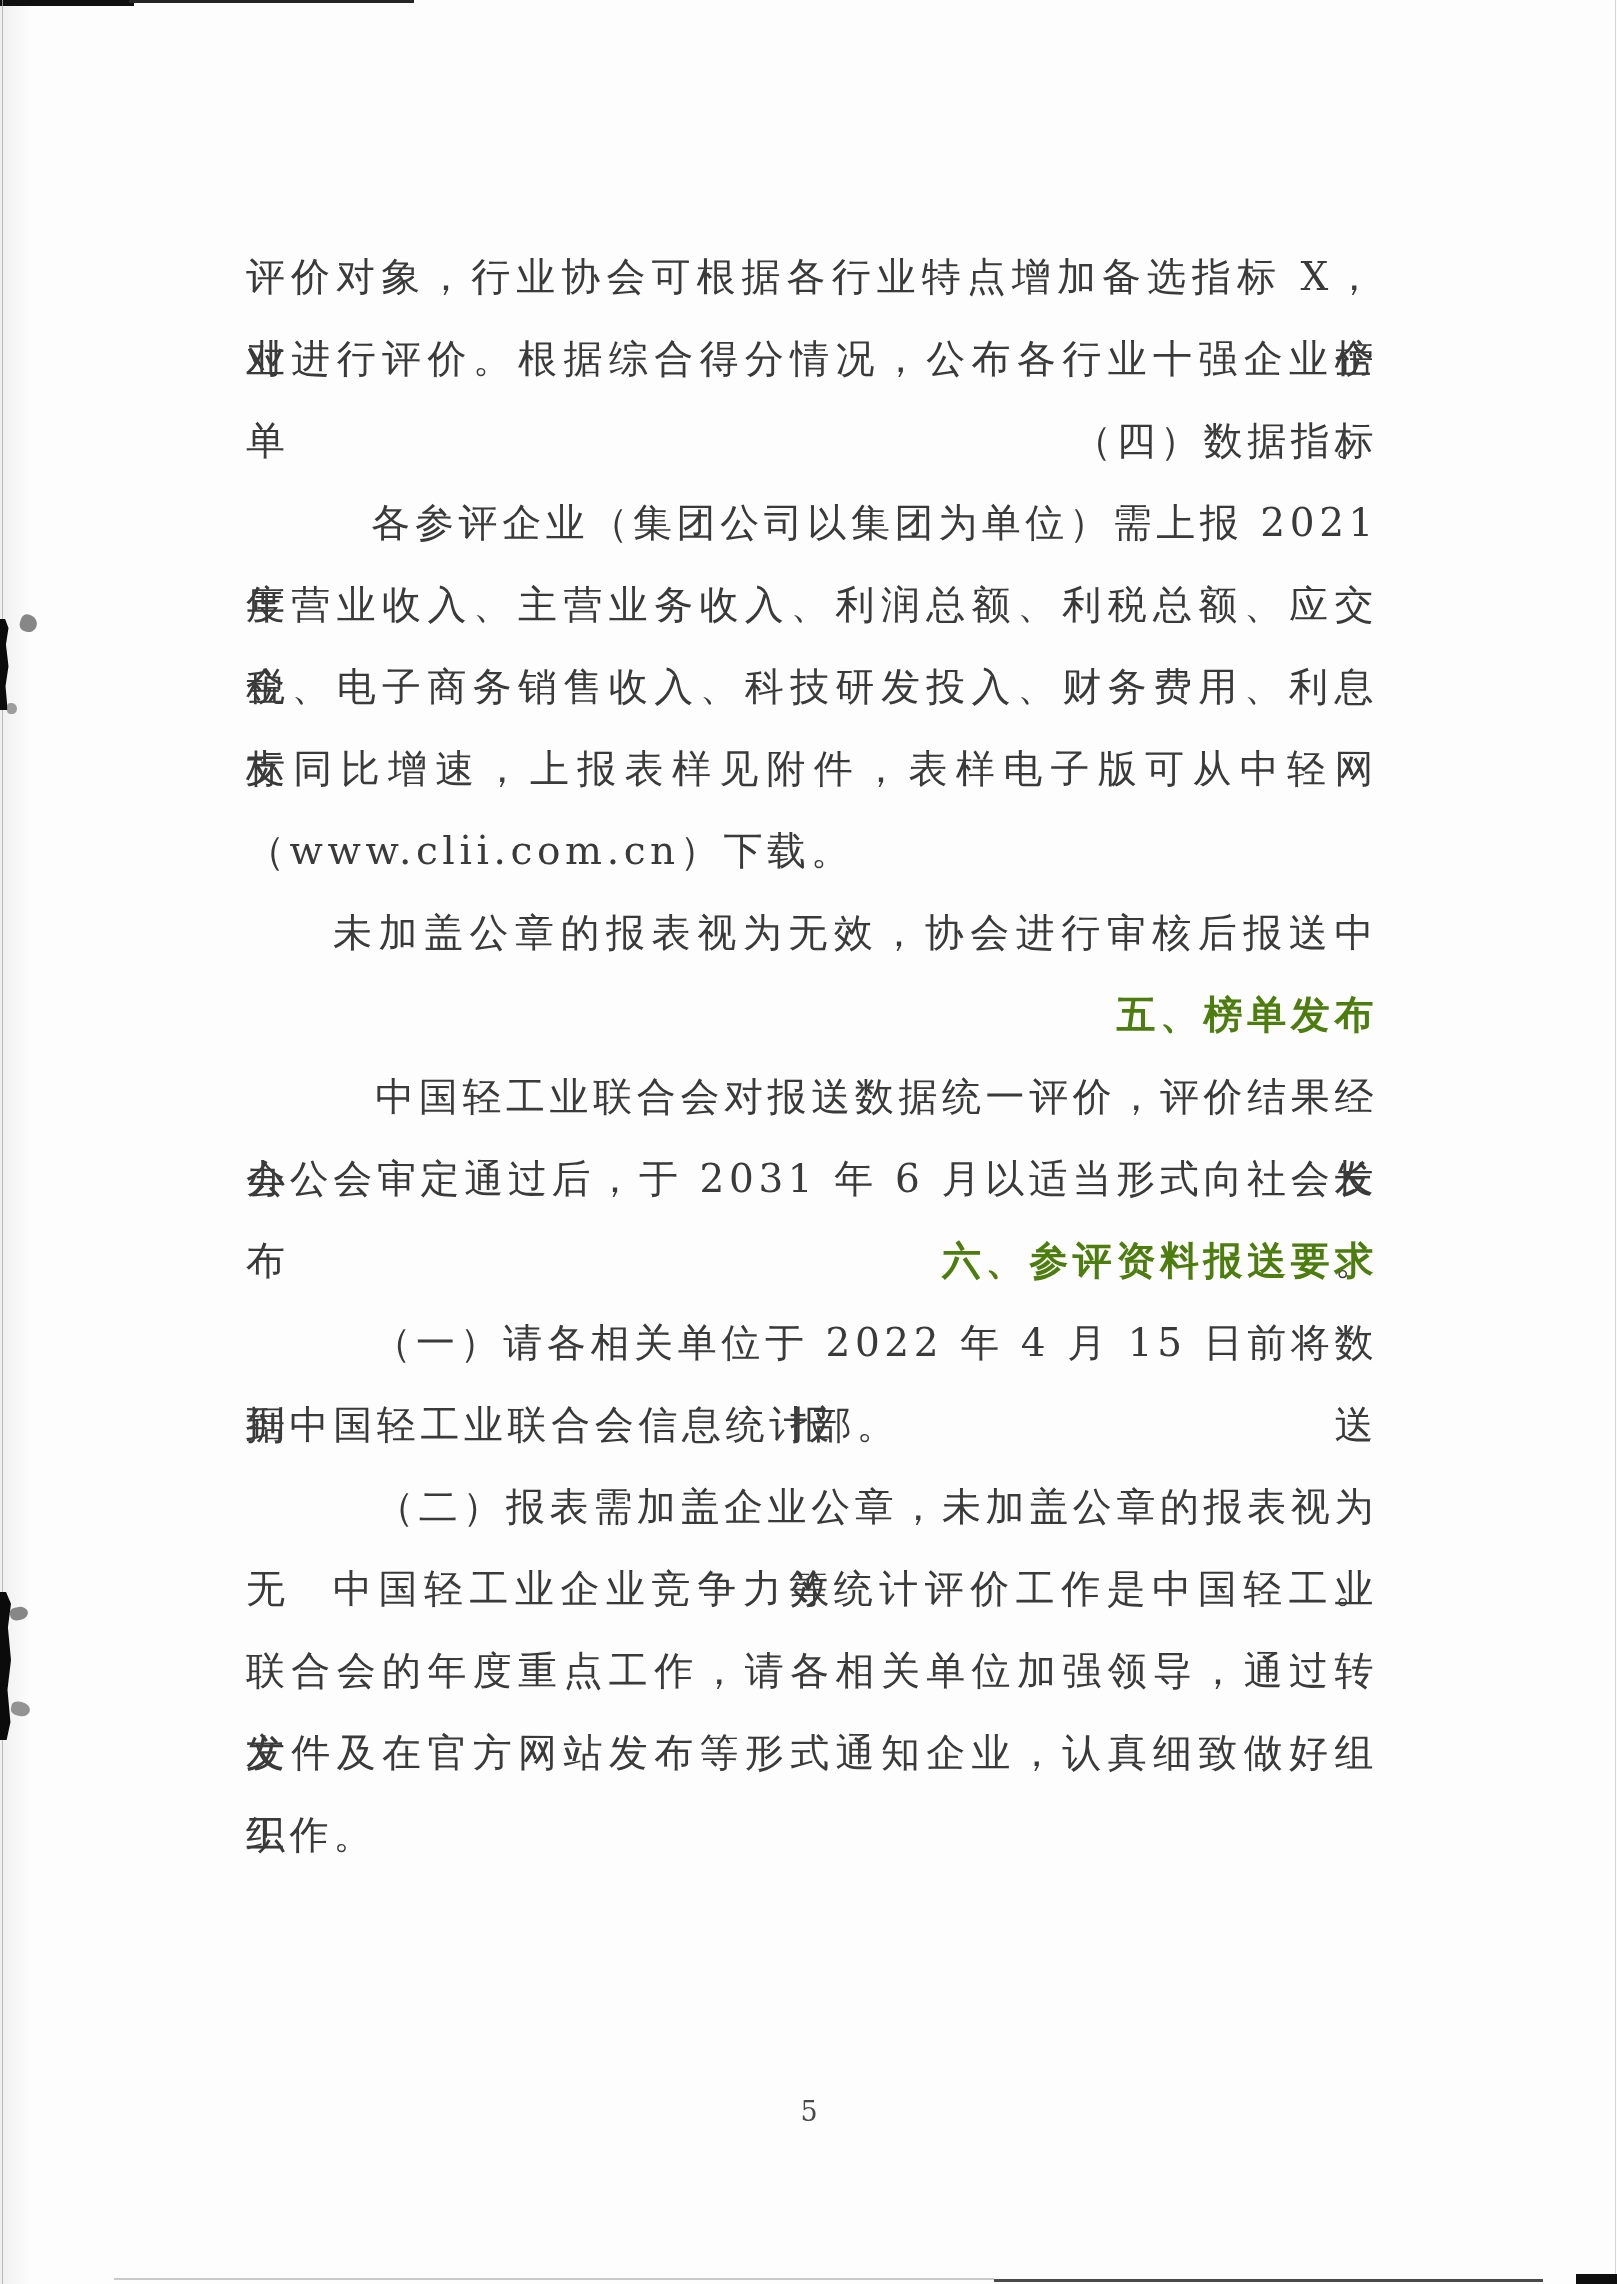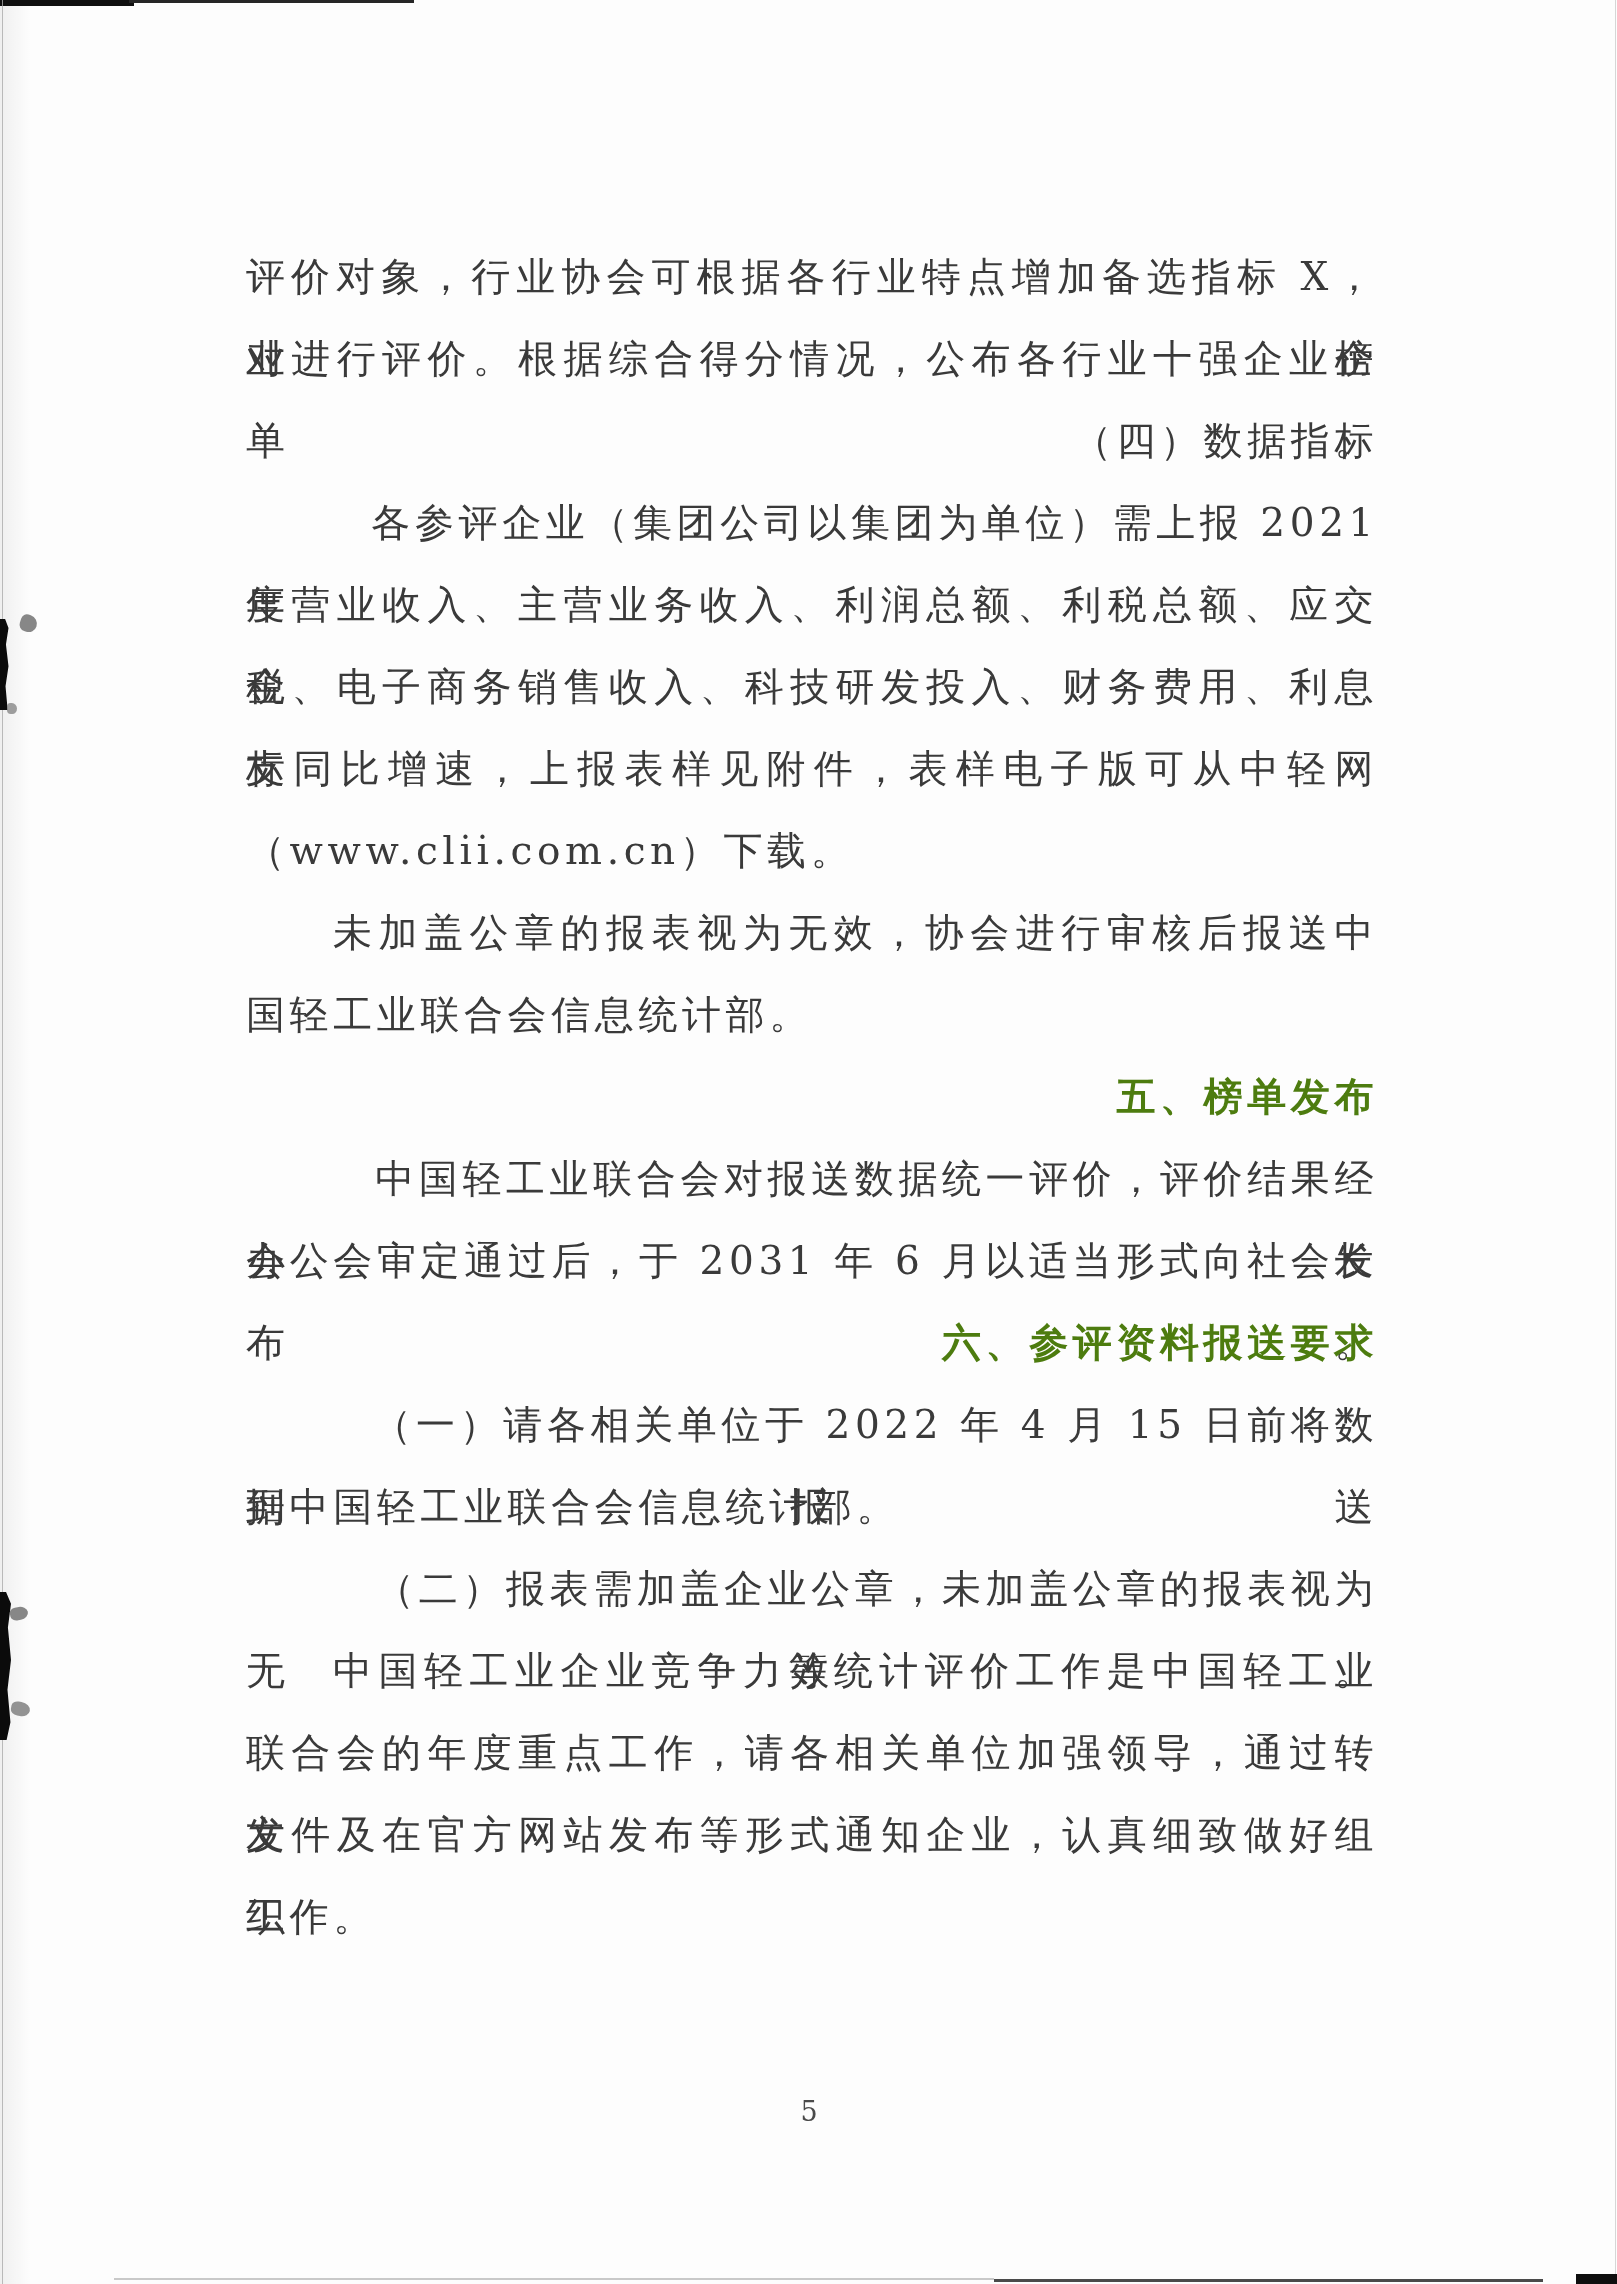--- a/index.html
+++ b/index.html
@@ -74,21 +74,20 @@
   <div class="textblock">
     <div class="line full">评价对象，行业协会可根据各行业特点增加备选指标 X，对企</div>
     <div class="line full">业进行评价。根据综合得分情况，公布各行业十强企业榜单。</div>
     <div class="line indent">（四）数据指标</div>
     <div class="line indent full">各参评企业（集团公司以集团为单位）需上报 2021 年</div>
     <div class="line full">度营业收入、主营业务收入、利润总额、利税总额、应交税</div>
     <div class="line full">金、电子商务销售收入、科技研发投入、财务费用、利息支</div>
     <div class="line full">标同比增速，上报表样见附件，表样电子版可从中轻网</div>
     <div class="line">（www.clii.com.cn）下载。</div>
     <div class="line indent full">未加盖公章的报表视为无效，协会进行审核后报送中</div>
-    <div class="line">国轻工业联合会信息统计部。</div>
     <div class="line indent heading">五、榜单发布</div>
     <div class="line indent full">中国轻工业联合会对报送数据统一评价，评价结果经会长</div>
     <div class="line full">办公会审定通过后，于 2031 年 6 月以适当形式向社会发布。</div>
     <div class="line indent heading">六、参评资料报送要求</div>
     <div class="line indent full">（一）请各相关单位于 2022 年 4 月 15 日前将数据报送</div>
     <div class="line">到中国轻工业联合会信息统计部。</div>
     <div class="line indent full">（二）报表需加盖企业公章，未加盖公章的报表视为无效。</div>
     <div class="line indent full">中国轻工业企业竞争力等统计评价工作是中国轻工业</div>
     <div class="line full">联合会的年度重点工作，请各相关单位加强领导，通过转发</div>
     <div class="line full">文件及在官方网站发布等形式通知企业，认真细致做好组织</div>

